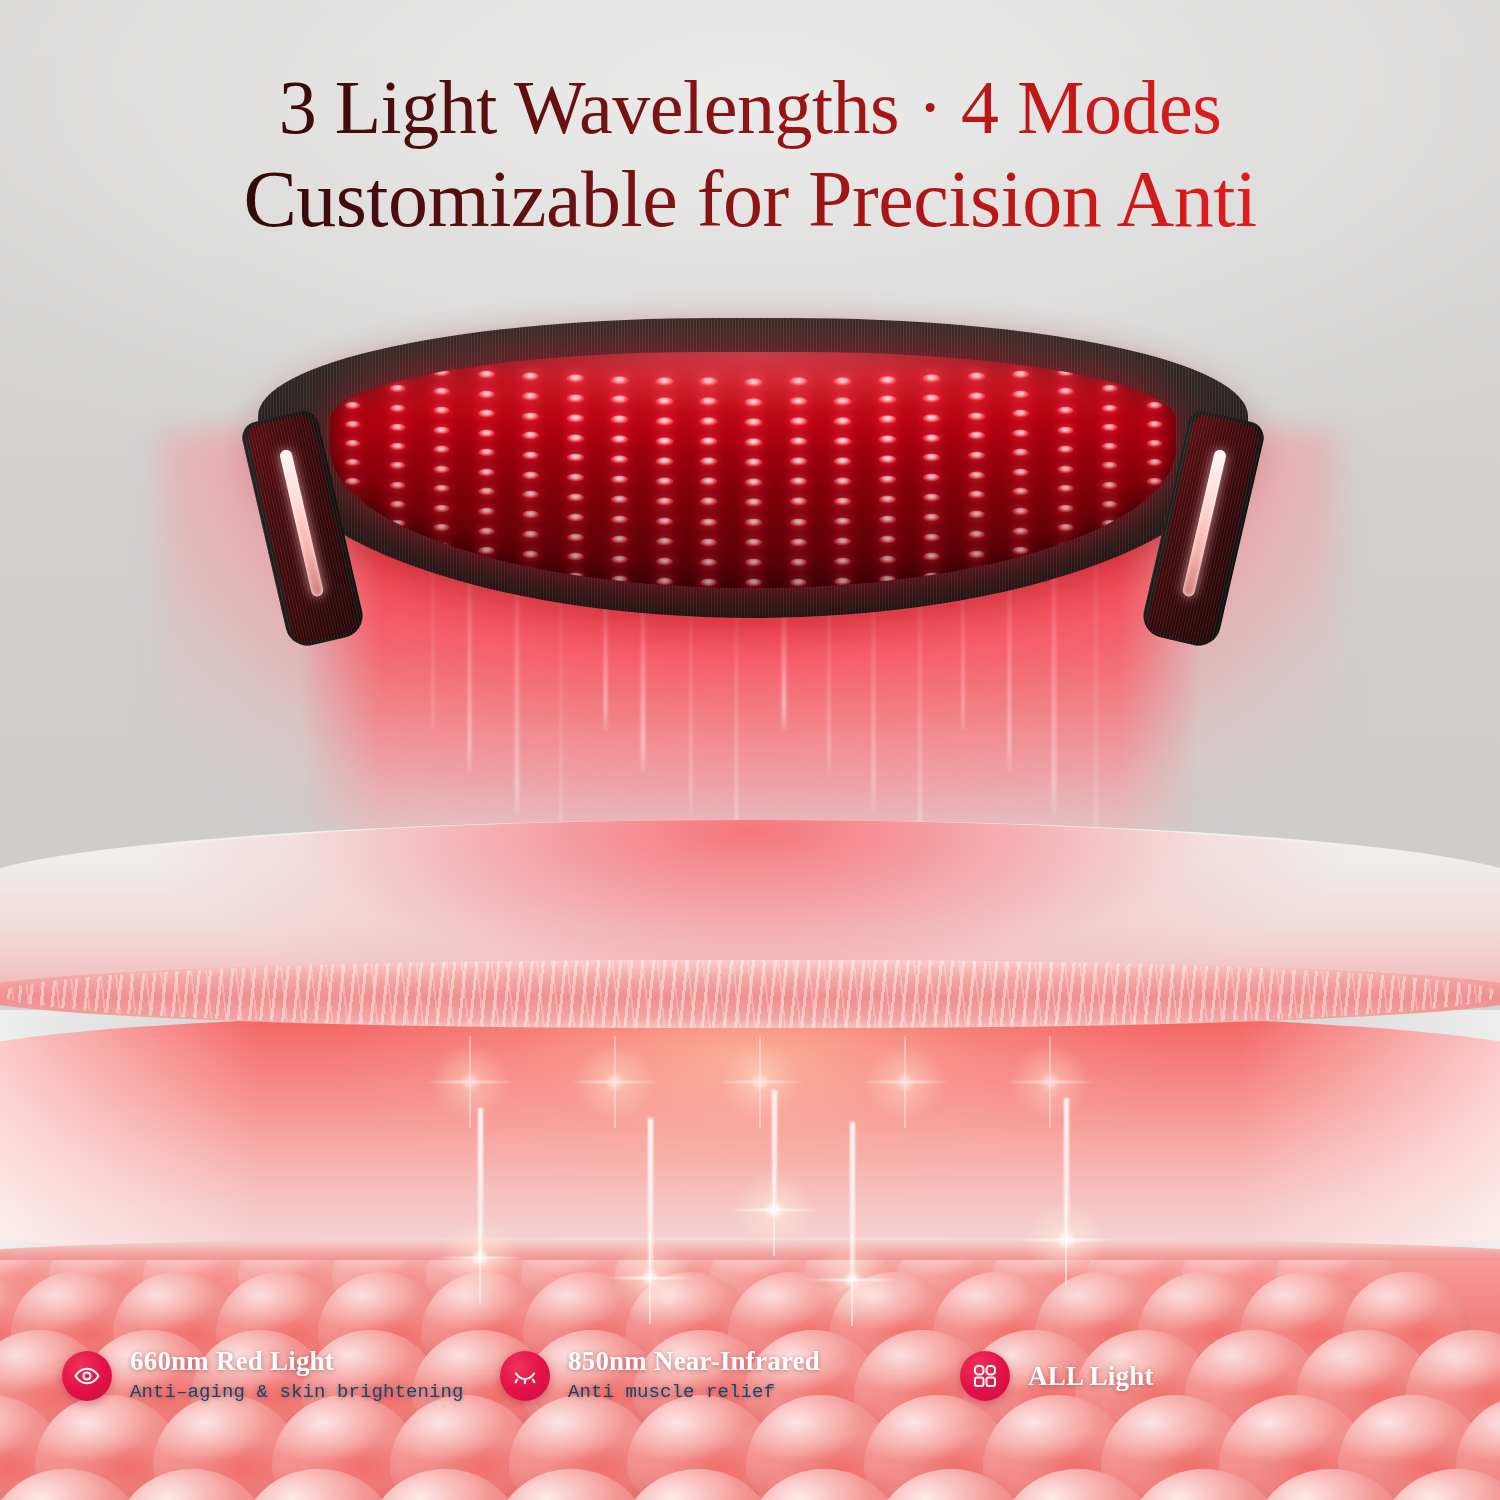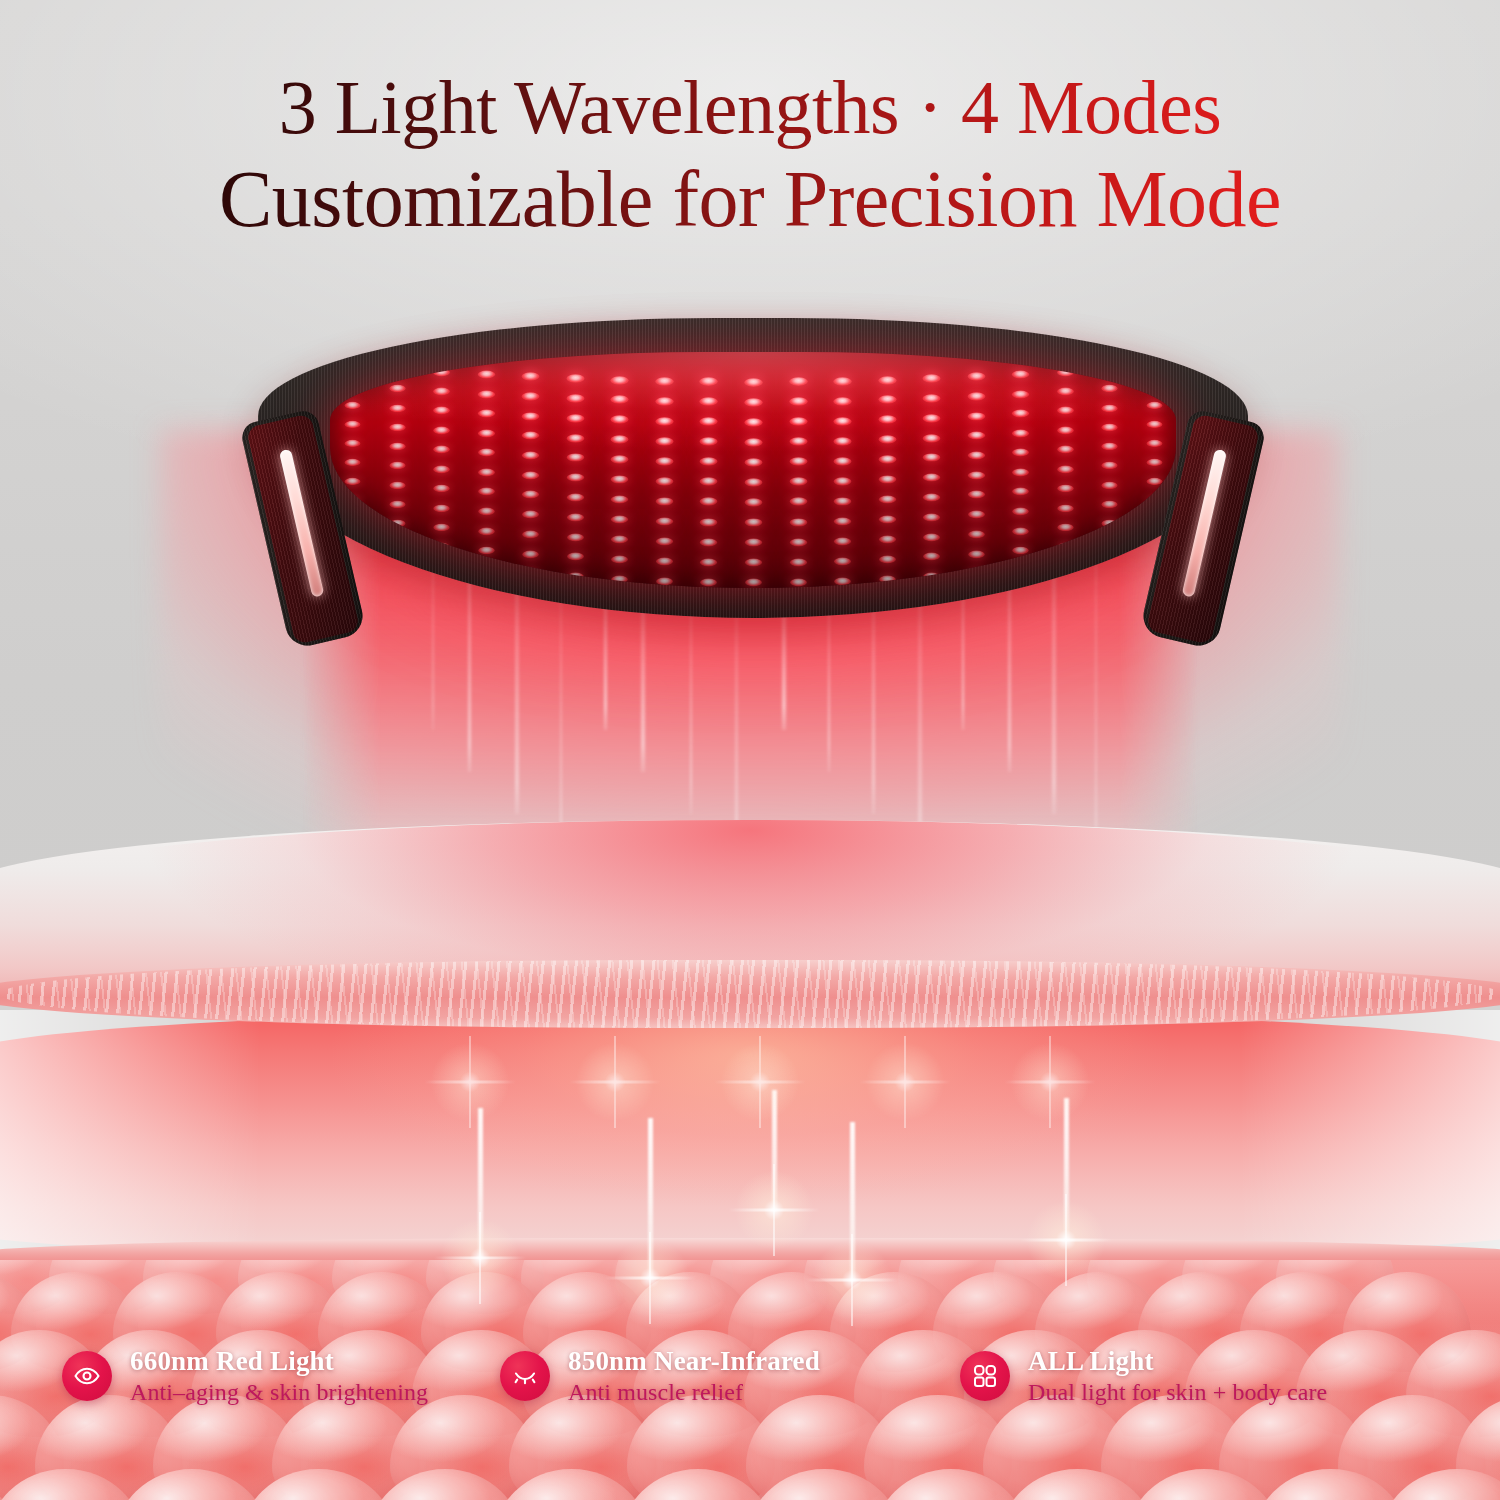--- a/index.html
+++ b/index.html
@@ -292,25 +292,25 @@
     font-family:"Liberation Serif", serif;
     font-weight:700;
     font-size:27px;
     line-height:32px;
     color:#ffffff;
     letter-spacing:0.2px;
     text-shadow:0 1px 4px rgba(120,20,30,0.45);
     white-space:nowrap;
   }
   .feature-sub {
-    font-family:Liberation Serif, serif;
+    font-family:Liberation Mono, monospace;
     font-weight:400;
-    font-size:24px;
+    font-size:19px;
     line-height:30px;
-    color:#be185d;
+    color:#0c4a6e;
     letter-spacing:0.1px;
     text-shadow:0 1px 4px rgba(120,20,30,0.40);
     white-space:nowrap;
   }
 </style>
 </head>
 <body>
 
 <div id="stage">
 
@@ -679,21 +679,21 @@
 
     <div class="end-cap right">
       <div class="end-cap-inner"></div>
       <div class="end-cap-fabric"></div>
       <div class="end-slot"></div>
     </div>
   </div>
 
   <div class="headline">
     <span class="headline-line l1">3 Light Wavelengths · 4 Modes</span>
-    <span class="headline-line l2">Customizable for Precision Mode</span>
+    <span class="headline-line l2">Customizable for Precision Anti</span>
   </div>
 
   <div class="features">
 
     <div class="feature f1">
       <div class="badge">
         <svg width="28" height="28" viewBox="0 0 28 28" fill="none">
           <path d="M2.5 14C5.4 9.2 9.4 6.8 14 6.8C18.6 6.8 22.6 9.2 25.5 14C22.6 18.8 18.6 21.2 14 21.2C9.4 21.2 5.4 18.8 2.5 14Z" stroke="#ffffff" stroke-width="2.1" stroke-linejoin="round"></path>
           <circle cx="14" cy="14" r="3.5" stroke="#ffffff" stroke-width="2.1"></circle>
         </svg>
@@ -723,19 +723,18 @@
       <div class="badge">
         <svg width="26" height="26" viewBox="0 0 26 26" fill="none">
           <rect x="3" y="3" width="8.5" height="8.5" rx="3.2" stroke="#ffffff" stroke-width="2"></rect>
           <rect x="14.5" y="3" width="8.5" height="8.5" rx="3.2" stroke="#ffffff" stroke-width="2"></rect>
           <rect x="3" y="14.5" width="8.5" height="8.5" rx="2.2" stroke="#ffffff" stroke-width="2"></rect>
           <rect x="14.5" y="14.5" width="8.5" height="8.5" rx="2.2" stroke="#ffffff" stroke-width="2"></rect>
         </svg>
       </div>
       <div class="feature-text">
         <div class="feature-title">ALL Light</div>
-        <div class="feature-sub">Dual light for skin + body care</div>
       </div>
     </div>
 
   </div>
 
 </div>
 
 </body></html>

